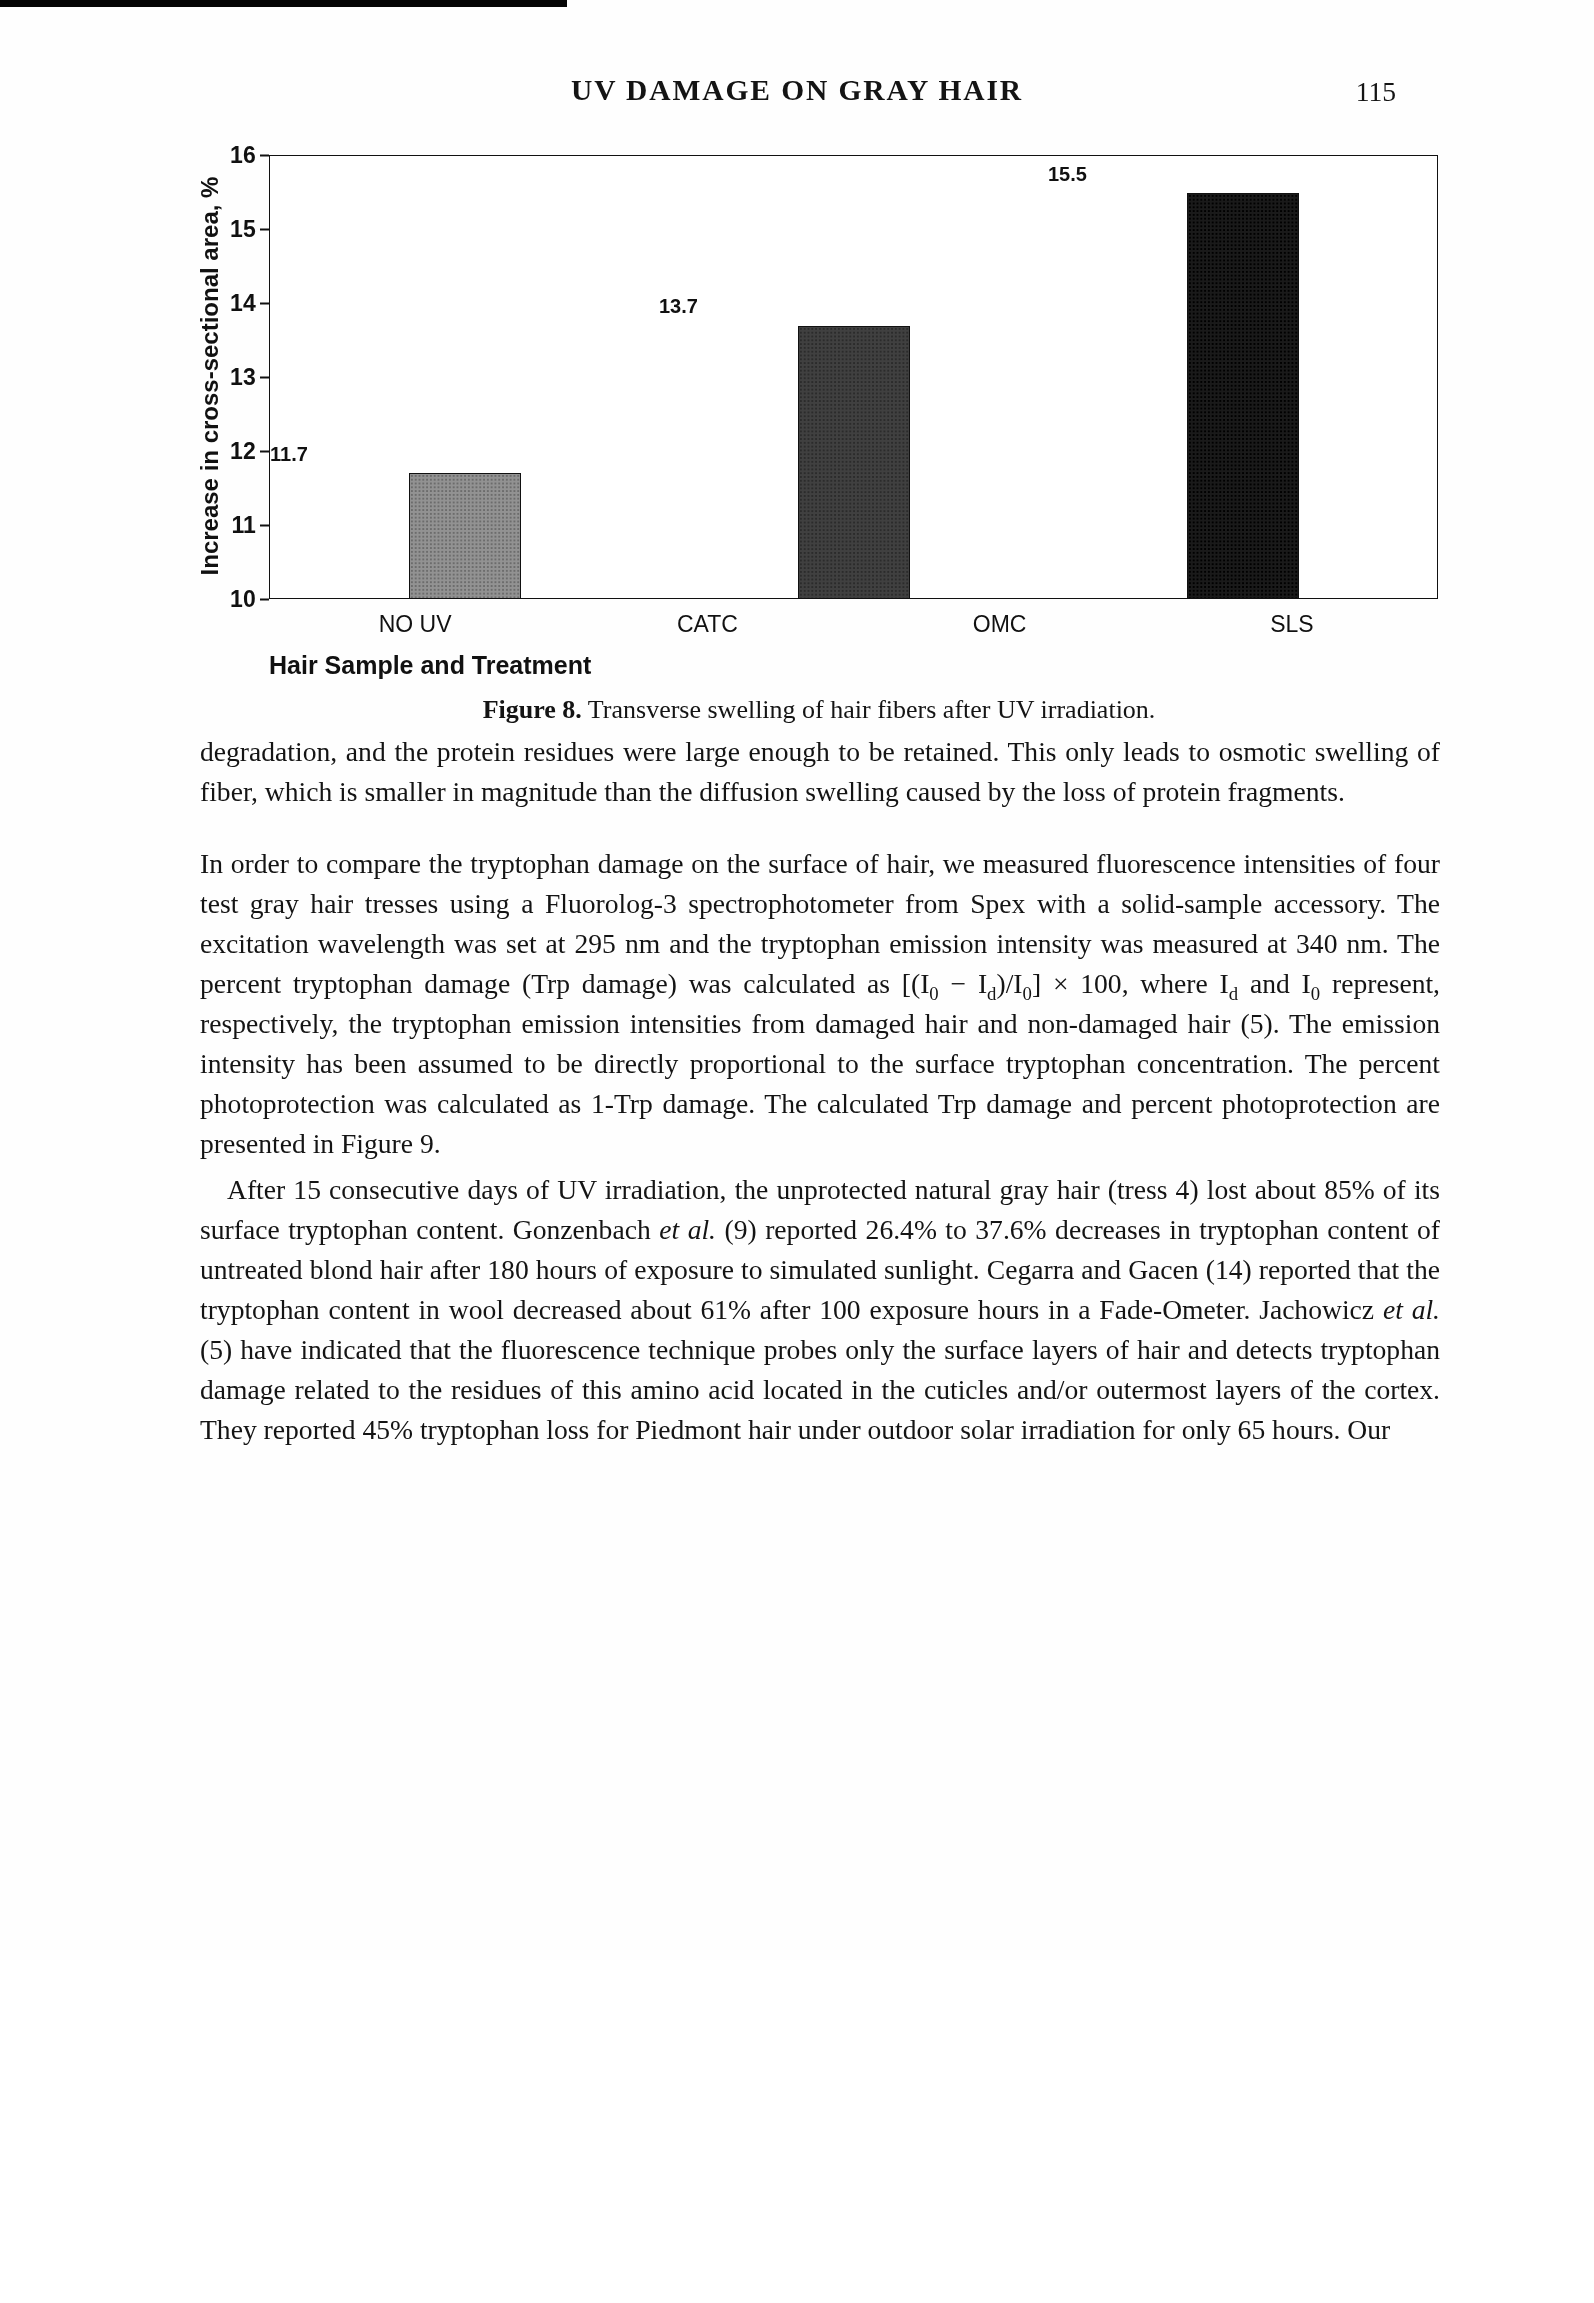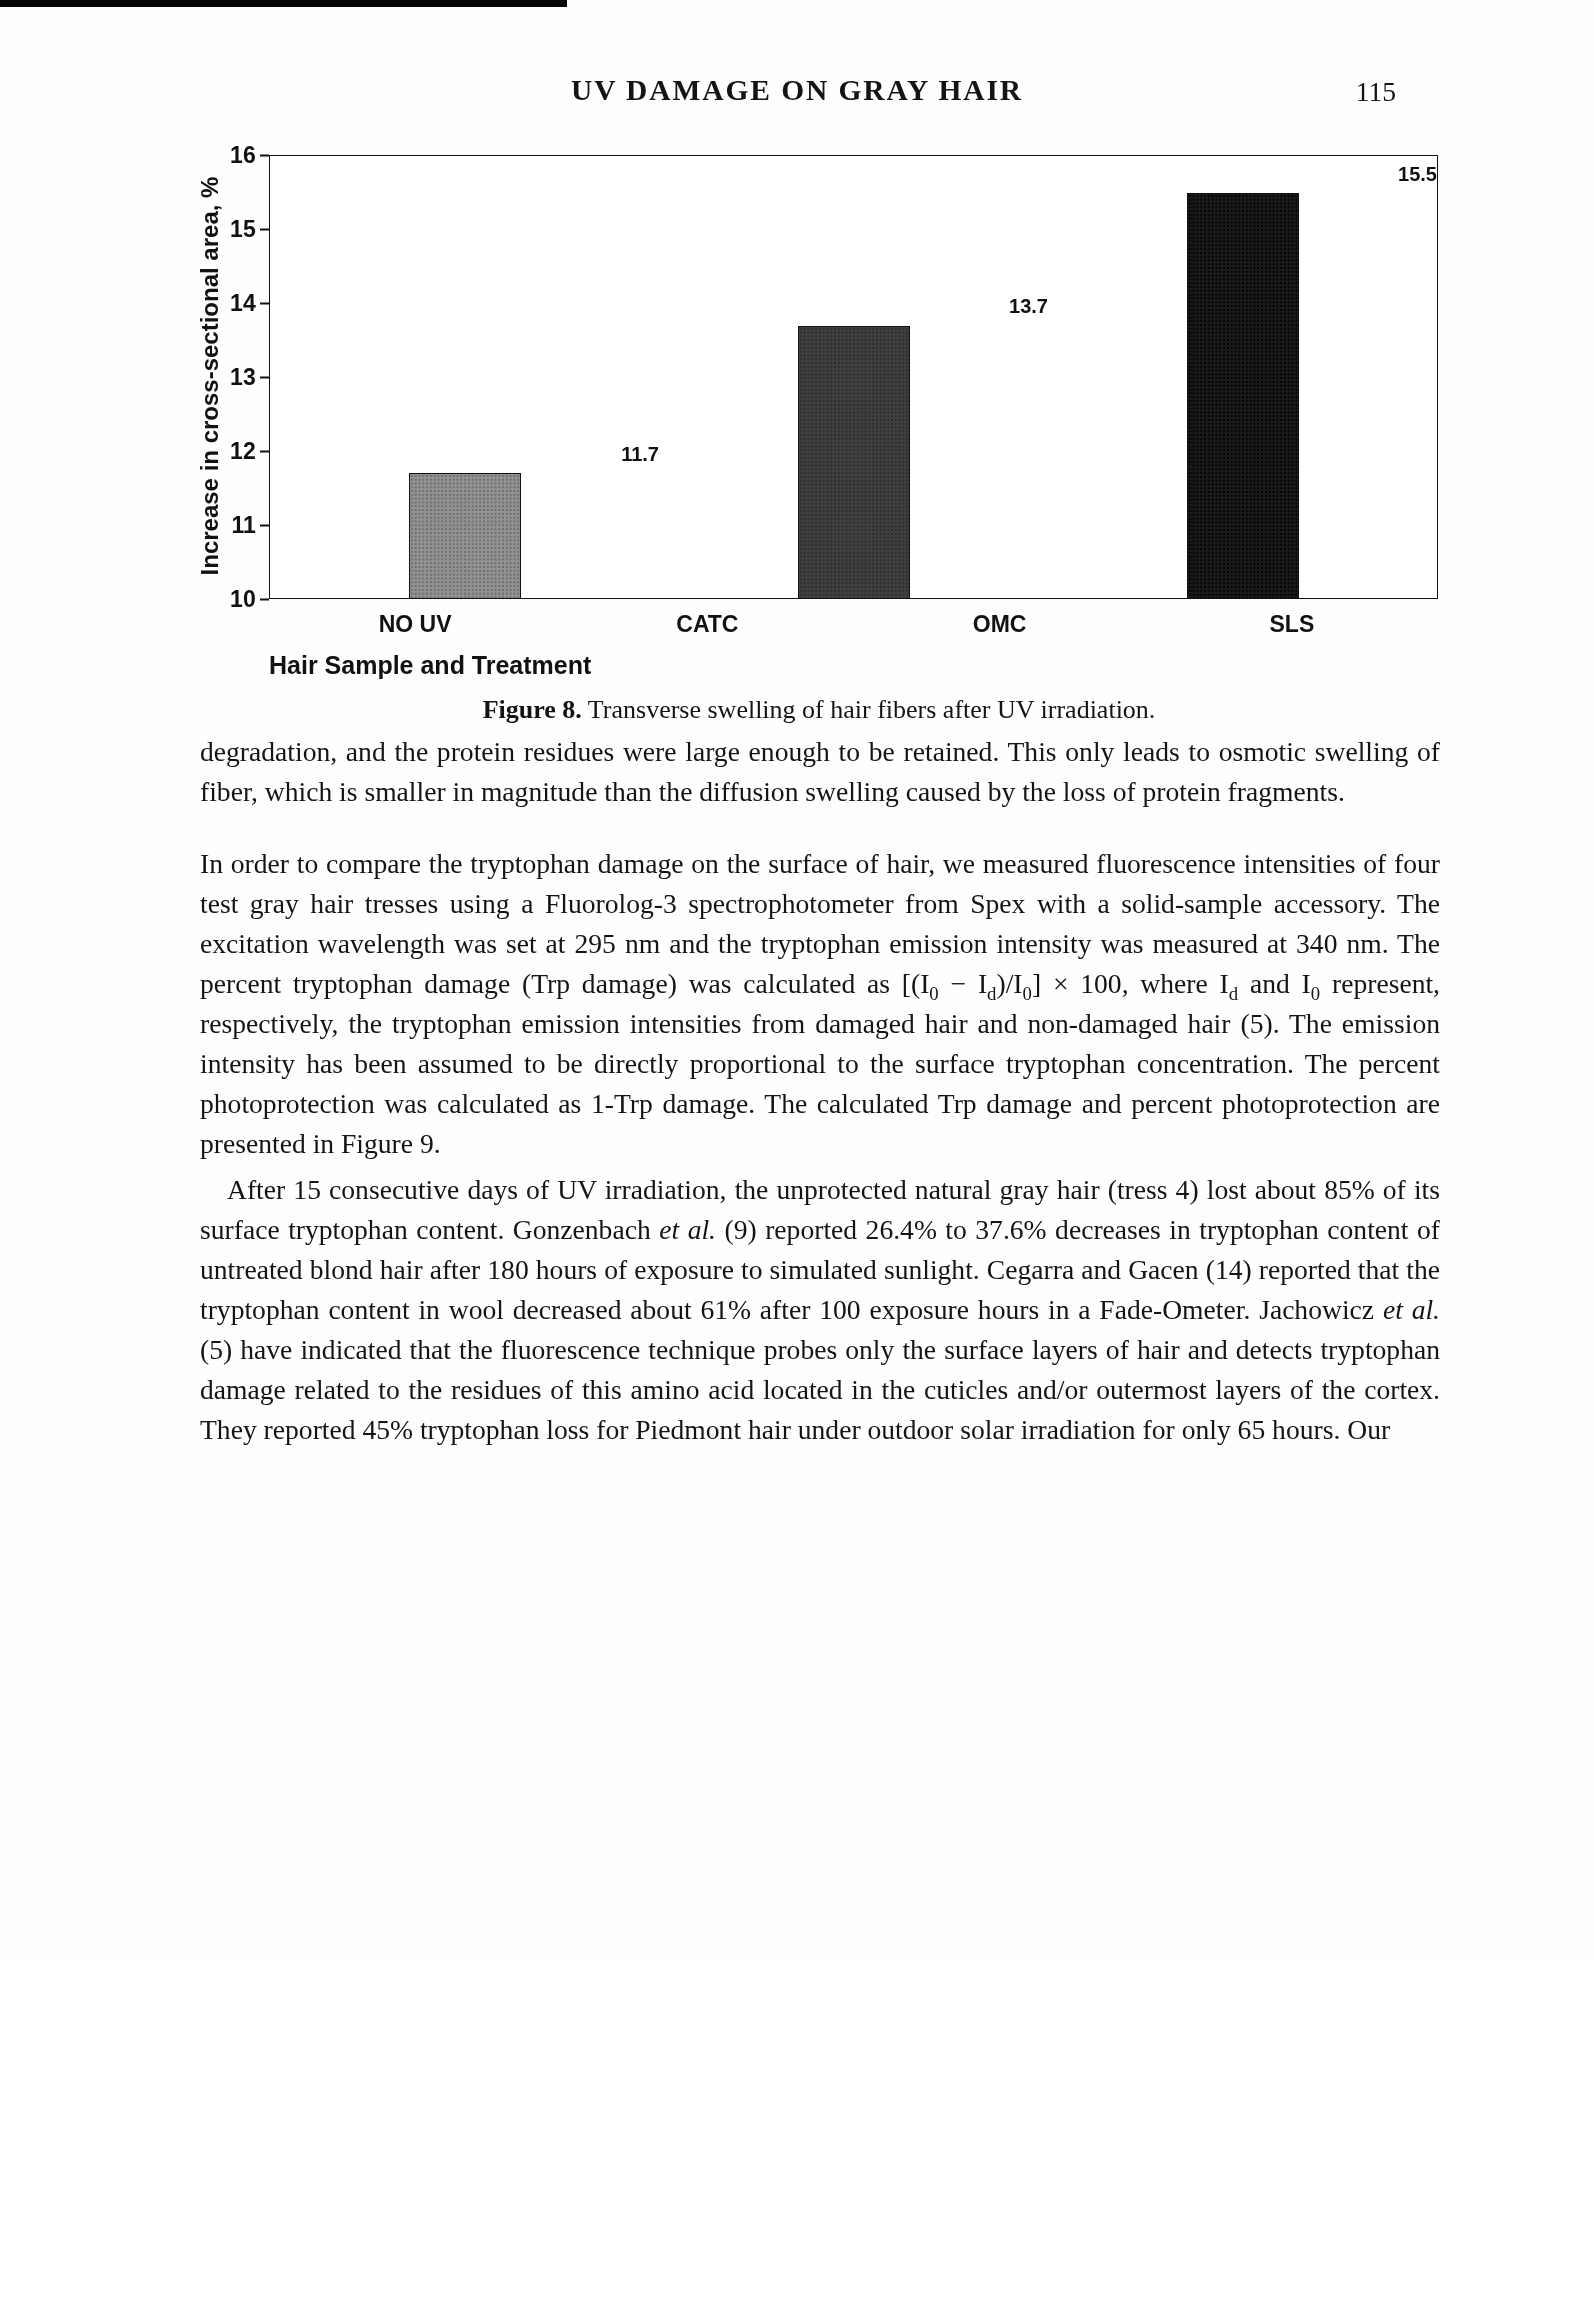--- a/index.html
+++ b/index.html
@@ -28,40 +28,40 @@
     border:1.9px solid #111; background:#fff;
   }
   .chart-bars { position:absolute; left:0; top:0; width:100%; height:100%; display:flex; align-items:flex-end; }
   .bar-slot { position:relative; flex:1; height:100%; display:flex; align-items:flex-end; justify-content:center; }
   .bar { width:112px; border:1.9px solid #111; border-bottom:none; }
   .fill-stipple-light { background-color:#ffffff; background-image:radial-gradient(circle,#222 1px,transparent 1.2px); background-size:6.7px 6.7px; }
   .fill-stipple-gray  { background-color:#929292; background-image:radial-gradient(circle,#6c6c6c 1px,transparent 1.1px); background-size:3.8px 3.8px; }
   .fill-speckle-dark  { background-color:#404040; background-image:radial-gradient(circle,#2b2b2b 1px,transparent 1.1px); background-size:3.8px 3.8px; }
   .fill-solid-black   { background-color:#1a1a1a; background-image:radial-gradient(circle,#000 1px,transparent 1.1px); background-size:3.8px 3.8px; }
   .bar-label {
-    position:absolute; left:0; width:100%; text-align:right;
+    position:absolute; left:0; width:100%; text-align:left;
     font-family:"Liberation Sans", sans-serif; font-weight:bold; font-size:20px; color:#111;
   }
   .y-ticks { position:absolute; left:150px; top:12.4px; width:119px; height:444px; }
   .ytick {
     position:absolute; right:13.3px; transform:translateY(50%);
     font-family:"Liberation Sans", sans-serif; font-weight:bold; font-size:23px; color:#111;text-align:center;
   }
   .ytick::after {
     content:""; position:absolute; right:-13.3px; top:50%; margin-top:-1px;
     width:9.5px; height:1.9px; background:#111;
   }
   .y-axis-title {
     position:absolute; width:444px; left:-12.4px; top:219px;
     transform:rotate(-90deg); transform-origin:center;
     text-align:center; font-family:"Liberation Sans", sans-serif;
     font-weight:bold; font-size:24px; color:#111;
   }
   .x-cats { position:absolute; left:269px; top:468px; width:1169px; display:flex; }
-  .cat-label { flex:1; text-align:center; font-family:"Liberation Sans", sans-serif; font-weight:bold; font-size:23px; color:#111; }
+  .cat-label { flex:1; text-align:center; font-family:"Liberation Sans", sans-serif; font-weight:normal; font-size:23px; color:#111; }
   .x-axis-title {
     position:absolute; left:269px; top:508px; width:1169px; text-align:left;
     font-family:"Liberation Sans", sans-serif; font-weight:bold; font-size:25px; color:#111;
   }
   .fig-caption { position:absolute; left:0; top:552px; width:100%; text-align:center; font-size:26px;padding-left:44px; }
 
   
   .text-col { position:absolute; left:177px; top:732px; width:1240px;margin-left:23px; }
   .text-col p { font-size:27.6px; line-height:40px; text-align:justify; }
   .section-heading { margin-top:55px; font-size:24px; letter-spacing:0.6px; font-weight:normal; }

